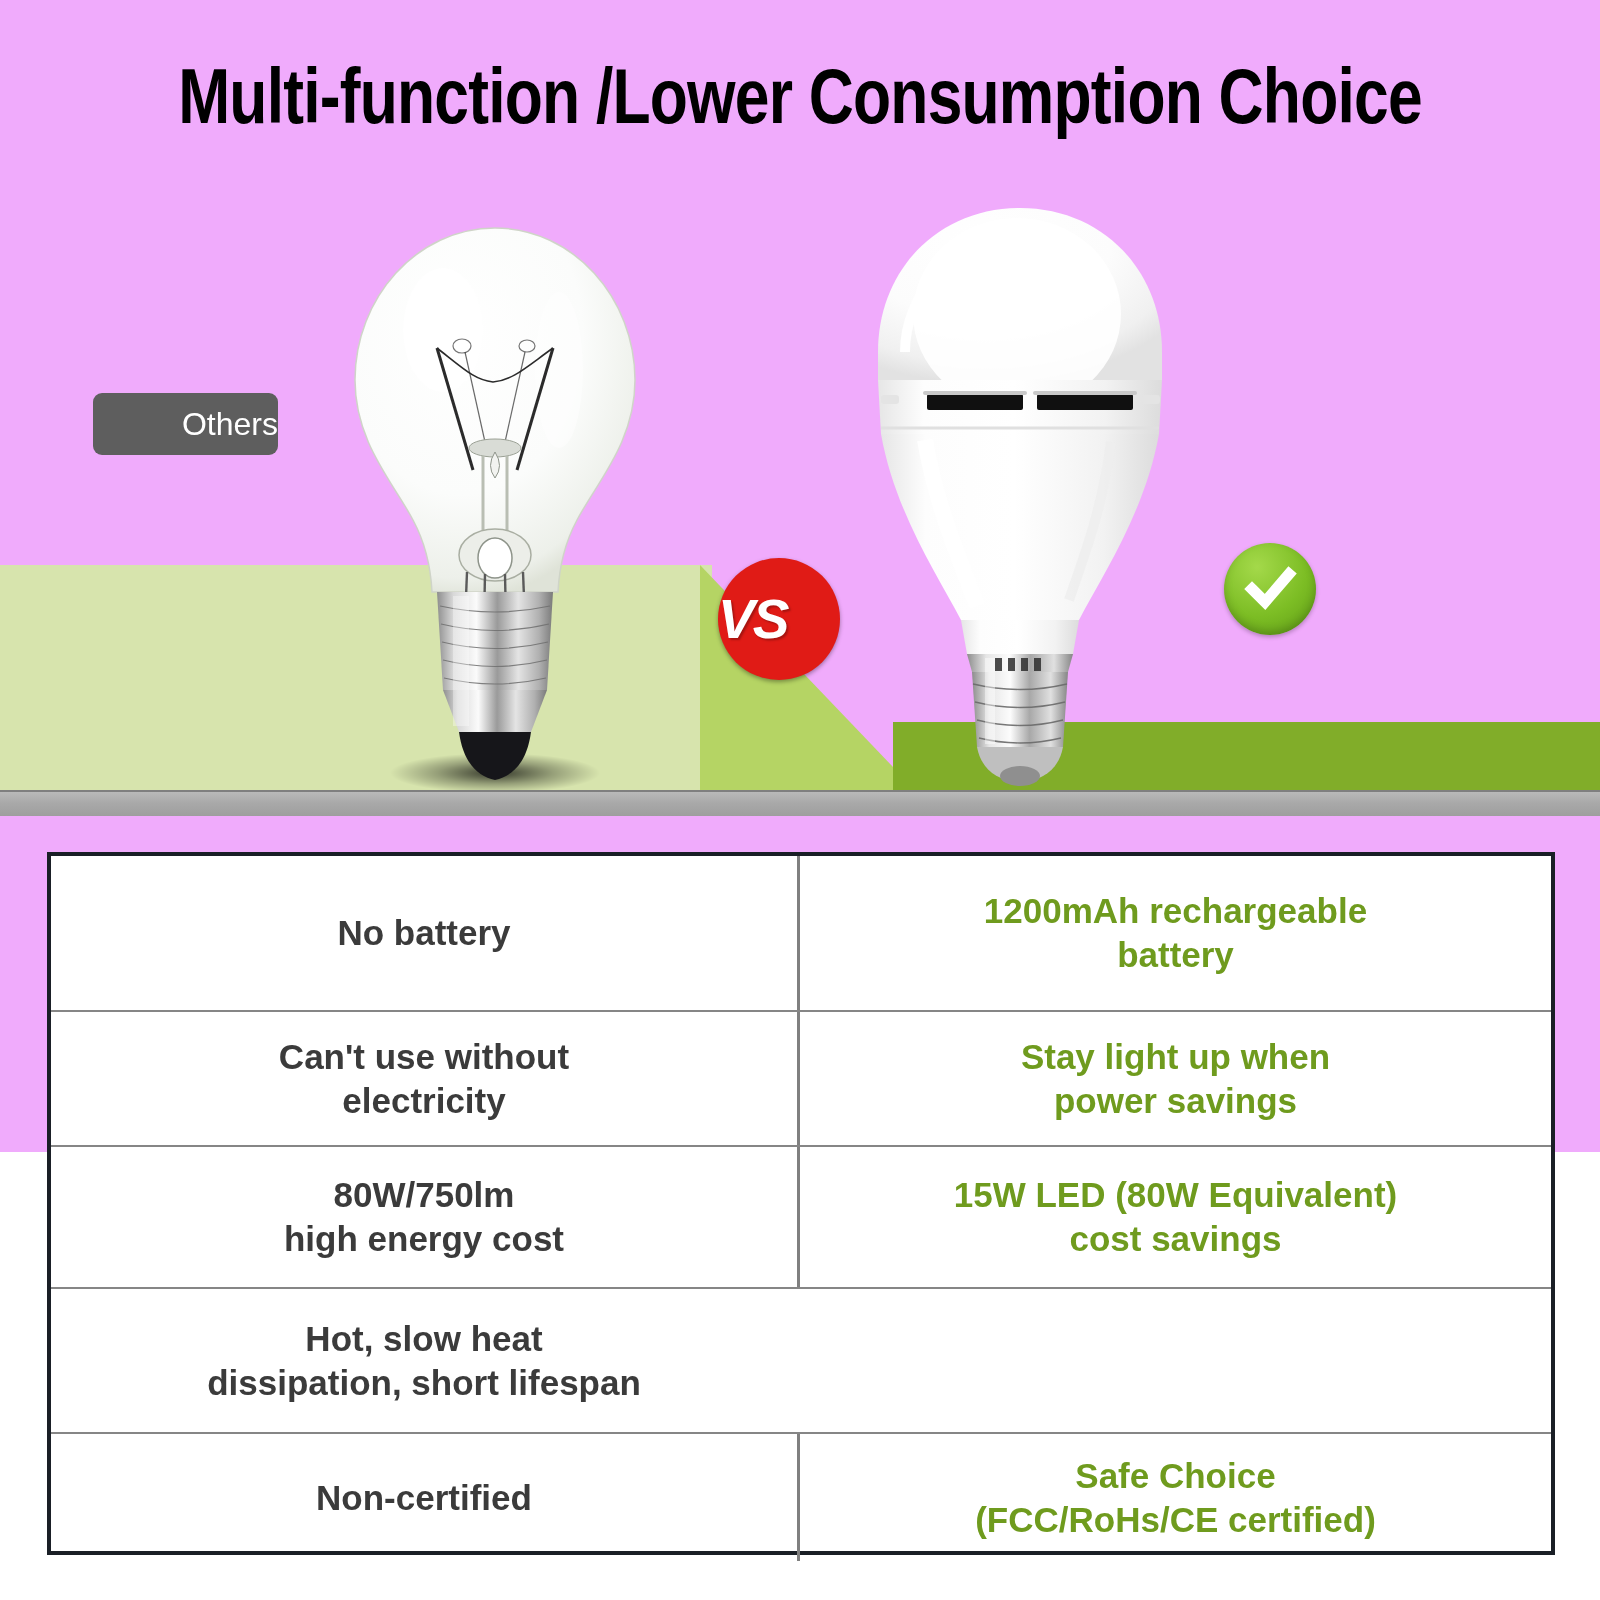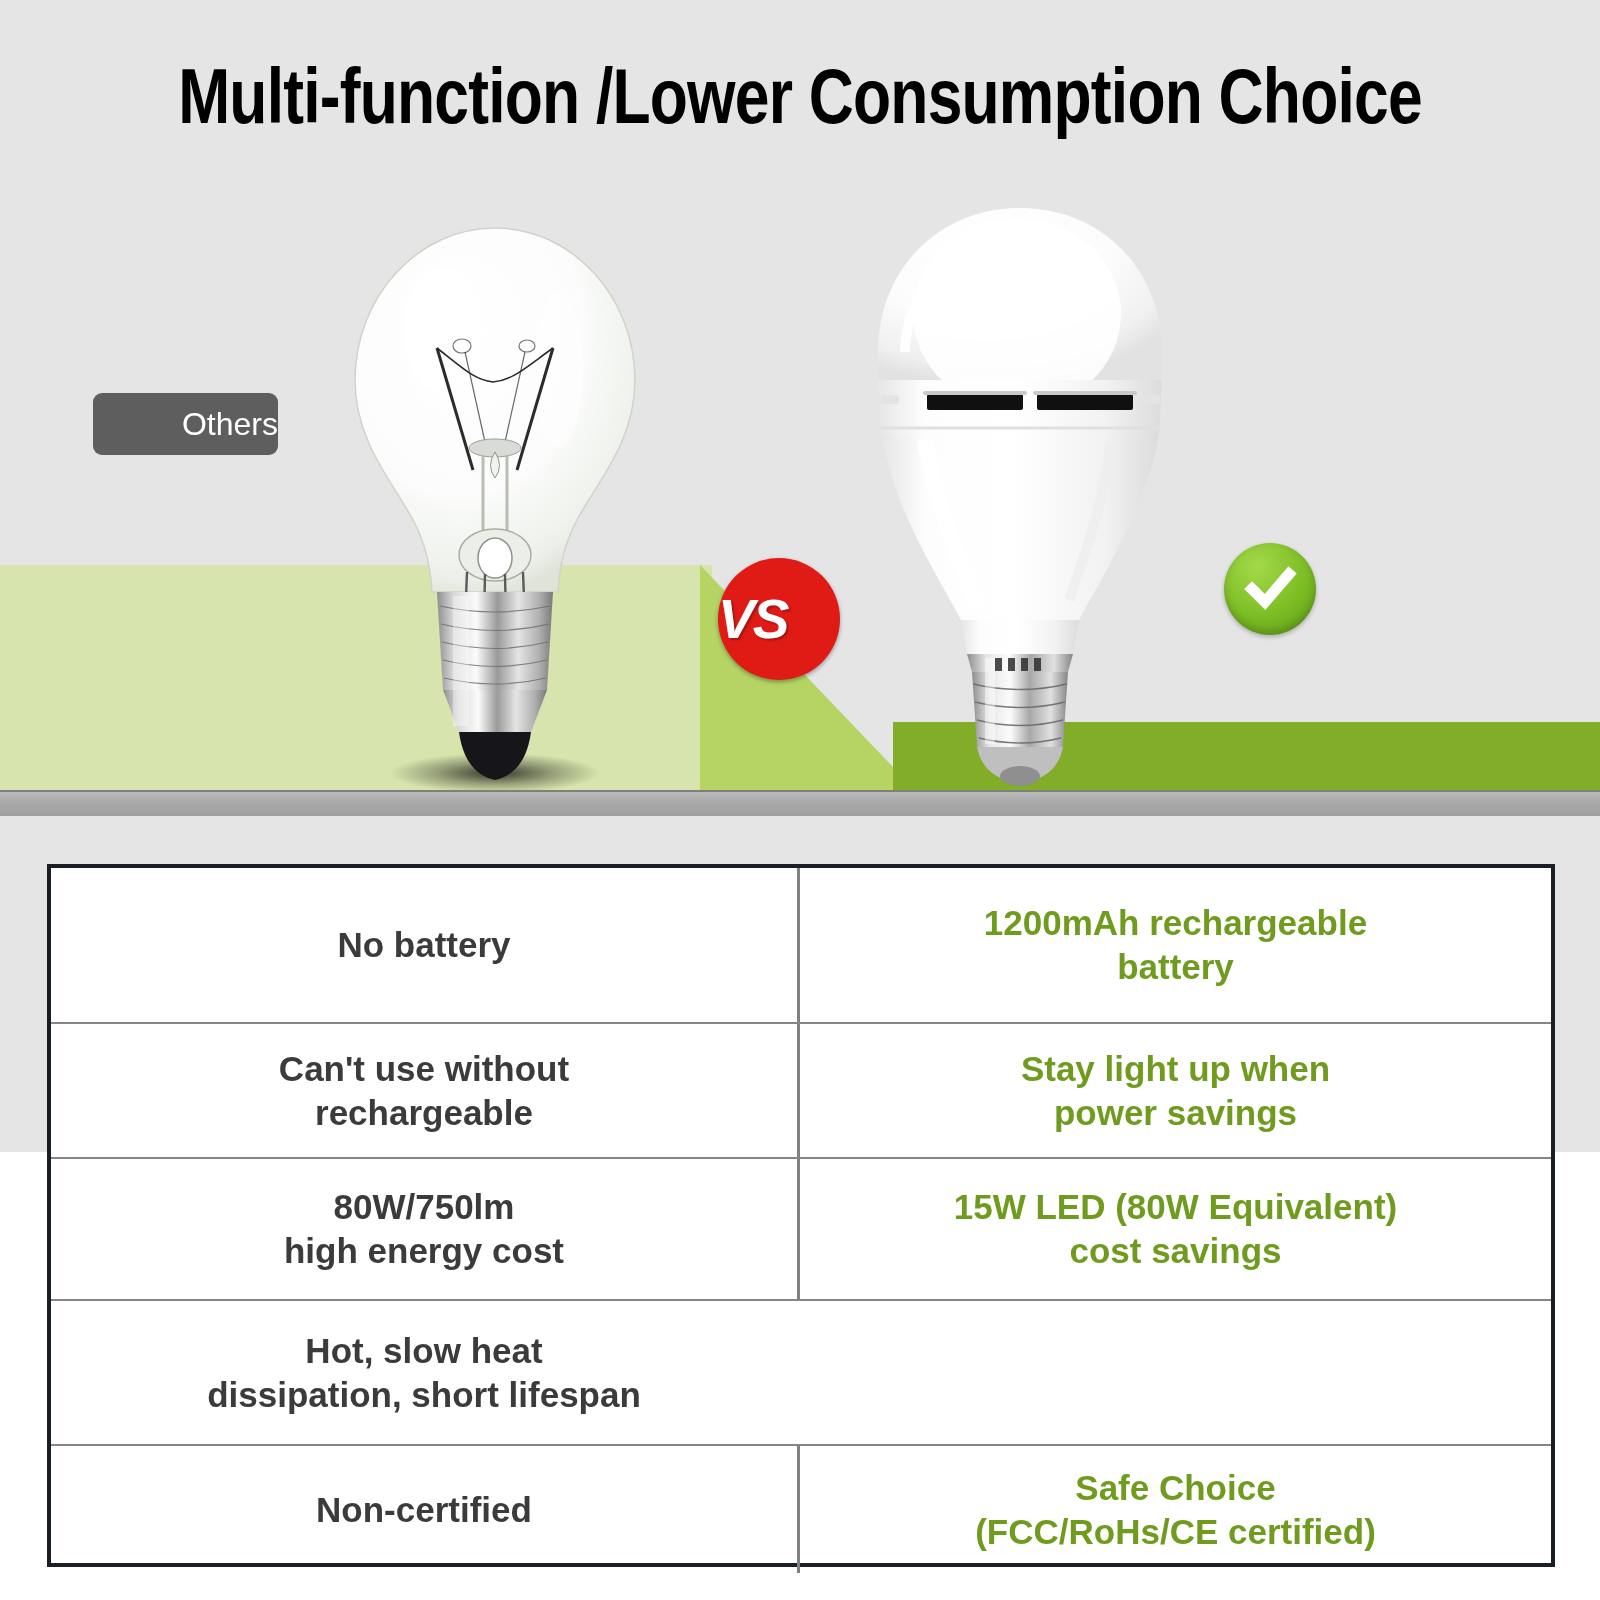--- a/index.html
+++ b/index.html
@@ -2,21 +2,21 @@
 <html><head>
 <meta charset="utf-8">
 <style>
   * { margin:0; padding:0; box-sizing:border-box; }
   html, body {
     width:1600px; height:1600px;
     background:#ffffff;
     font-family:"Liberation Sans", sans-serif;
     overflow:hidden;
   }
-  #page { position:relative; width:1600px; height:1152px; background:#e5e5e5; }
+  #page { position:relative; width:1600px; height:1152px; background:#f0abfc; }
 
   
   .title {
     position:absolute; left:0; top:52px; width:1600px;
     text-align:center;
     font-family:"Liberation Sans Narrow","Liberation Sans",sans-serif;
     font-weight:bold;
     font-size:78px;
     line-height:88px;
     letter-spacing:-1px;
@@ -93,21 +93,20 @@
   
   .bulb-inc { position:absolute; left:345px; top:60px; width:300px; height:570px; }
   .bulb-led { position:absolute; left:865px; top:42px; width:310px; height:590px; }
 
   
   .cmp-table {
     position:absolute; left:47px; top:852px;
     width:1508px; height:703px;
     border:4px solid #1a1f26;
     background:#ffffff;
-    margin-top:12px;
   }
   .cmp-row { display:flex; width:100%; }
   .cmp-row + .cmp-row { border-top:2px solid #868686; }
   .cmp-cell {
     display:flex; align-items:center; justify-content:center;
     text-align:center;
     font-weight:bold;
     font-family:"Liberation Sans Narrow","Liberation Sans",sans-serif;
     padding:6px 14px;
     white-space:pre-line;
@@ -299,21 +298,21 @@
   <div class="cmp-table">
 
     <div class="cmp-row r0">
       <div class="cmp-cell left">No battery</div>
       <div class="cmp-cell right">1200mAh rechargeable
 battery</div>
     </div>
 
     <div class="cmp-row r1">
       <div class="cmp-cell left">Can't use without
-rechargeable</div>
+electricity</div>
       <div class="cmp-cell right">Stay light up when
 power savings</div>
     </div>
 
     <div class="cmp-row r2">
       <div class="cmp-cell left">80W/750lm
 high energy cost</div>
       <div class="cmp-cell right">15W LED (80W Equivalent)
 cost savings</div>
     </div>

